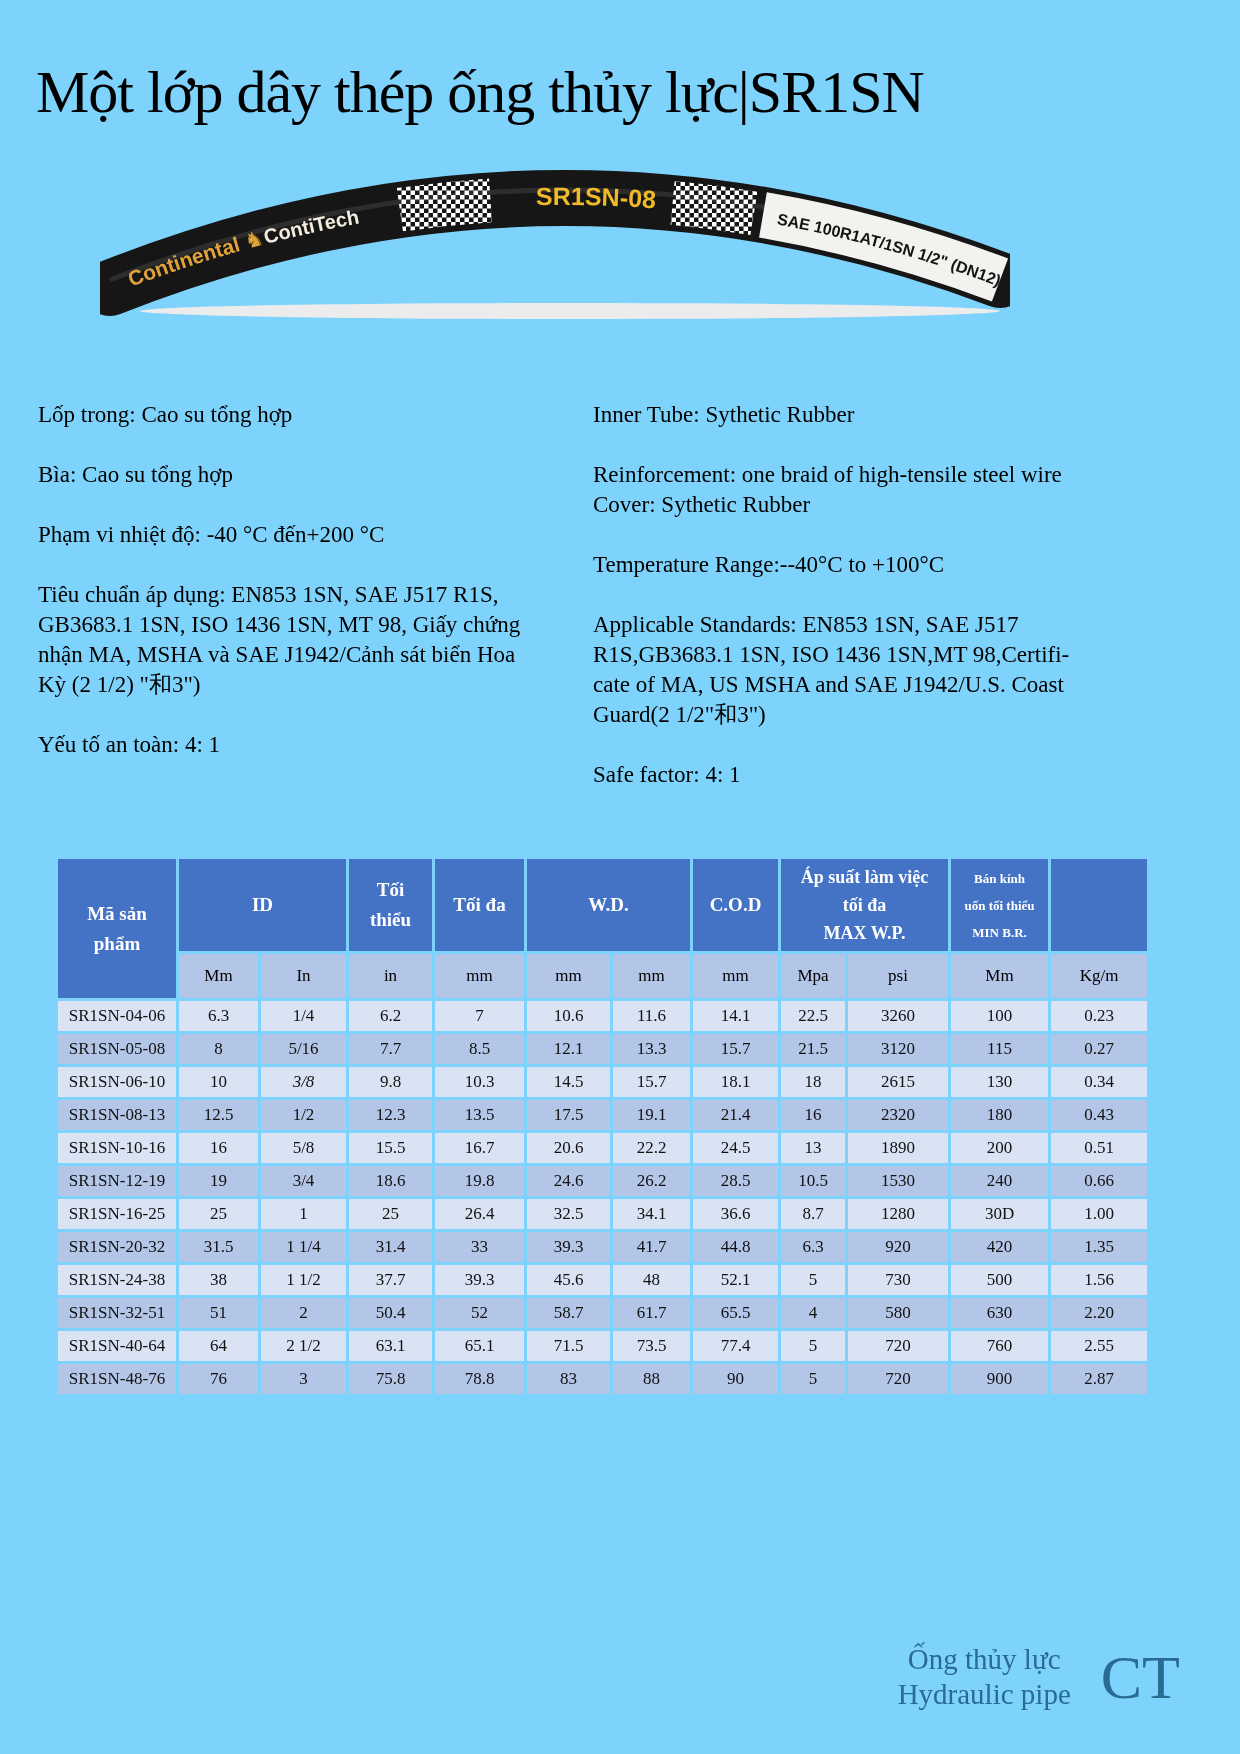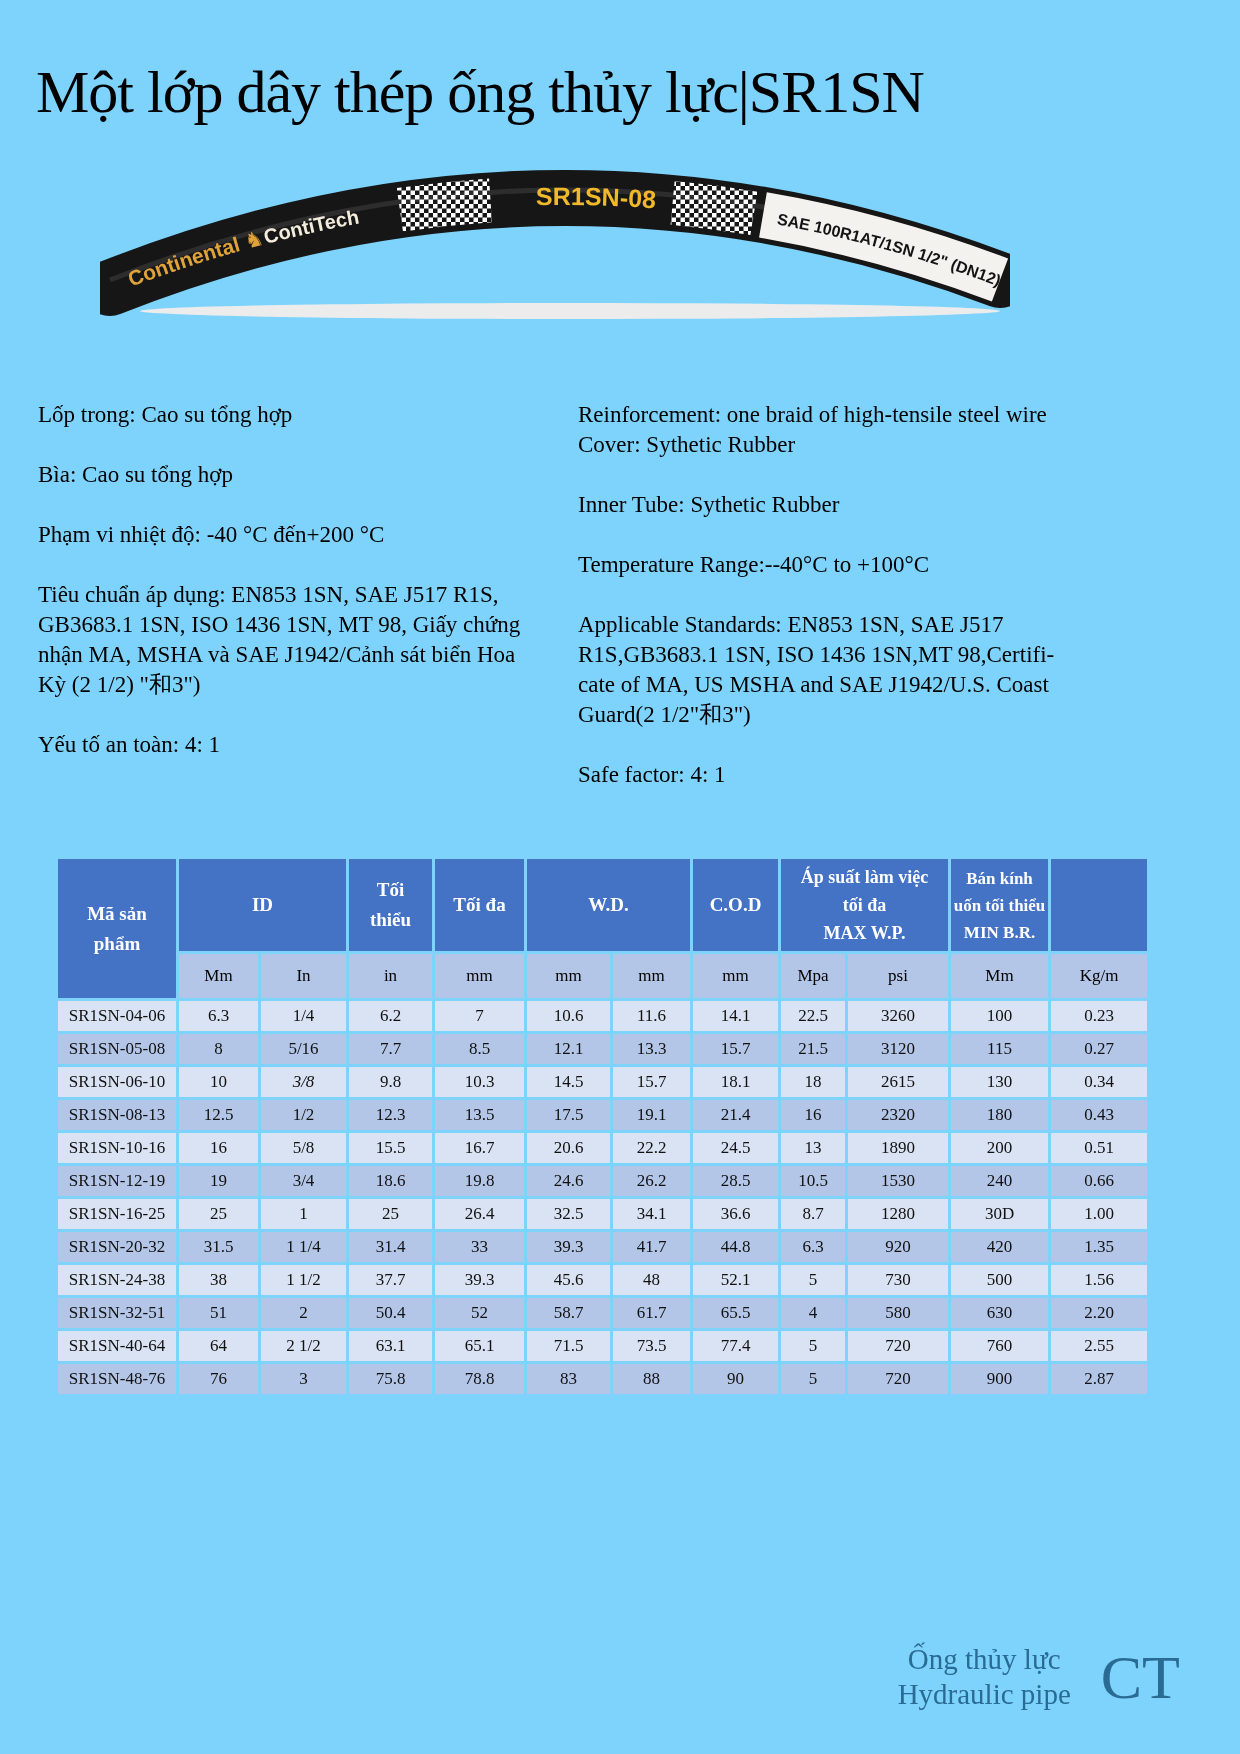--- a/index.html
+++ b/index.html
@@ -4,33 +4,33 @@
 <style>
   html,body{margin:0;padding:0;background:#fff;}
   .page{position:relative;width:1240px;height:1754px;background:#7dd3fc;overflow:hidden;
         font-family:"Liberation Serif","DejaVu Serif",serif;color:#000;}
 
   .title{position:absolute;left:36px;top:58px;margin:0;font-weight:normal;
          font-size:60px;letter-spacing:-1px;white-space:nowrap;}
 
   .hose{position:absolute;left:100px;top:168px;width:910px;height:152px;}
 
-  .cols{position:absolute;left:38px;top:400px;display:flex;gap:18px;}
+  .cols{position:absolute;left:38px;top:400px;display:flex;gap:33px;}
   .col{font-size:23px;line-height:30px;}
   .col.left{width:522px;}
   .col.right{width:548px;}
   .col p{margin:0 0 30px 0;white-space:pre-line;}
 
   table.spec{position:absolute;left:55px;top:856px;width:1095px;
              border-collapse:separate;border-spacing:3px;table-layout:fixed;}
   table.spec td{text-align:center;vertical-align:middle;padding:0 2px;overflow:hidden;}
   tr.h1 td{background:#4472c4;color:#fff;font-weight:bold;font-size:19px;
            line-height:30px;white-space:pre-line;height:92px;}
   tr.h1 td.c-ap{font-size:18px;line-height:28px;}
-  tr.h1 td.c-bk{font-size:17px;line-height:27px;margin-top:40px;}
+  tr.h1 td.c-bk{font-size:13px;line-height:27px;margin-top:40px;}
   tr.h2 td{background:#b4c6e7;font-size:17px;height:44px;}
   tr.r td{font-size:17px;height:30px;color:#111;}
   tr.r.odd td{background:#dae3f3;}
   tr.r.even td{background:#b4c6e7;}
 
   .footer{position:absolute;top:1642px;left:720px;width:460px;display:flex;
           justify-content:flex-end;align-items:center;gap:30px;
           color:#2a6b94;font-weight:normal;}
   .f-text{text-align:center;font-size:29px;line-height:35px;}
   .f-logo{font-size:62px;line-height:62px;}
@@ -79,23 +79,23 @@
         <p>Lốp trong: Cao su tổng hợp</p>
         <p>Bìa: Cao su tổng hợp</p>
         <p>Phạm vi nhiệt độ: -40 °C đến+200 °C</p>
         <p>Tiêu chuẩn áp dụng: EN853 1SN, SAE J517 R1S,
 GB3683.1 1SN, ISO 1436 1SN, MT 98, Giấy chứng
 nhận MA, MSHA và SAE J1942/Cảnh sát biển Hoa
 Kỳ (2 1/2) "和3")</p>
         <p>Yếu tố an toàn: 4: 1</p>
       </div>
     <div class="col right" id="col-right">
+        <p>Inner Tube: Sythetic Rubber</p>
         <p>Reinforcement: one braid of high-tensile steel wire
 Cover: Sythetic Rubber</p>
-        <p>Inner Tube: Sythetic Rubber</p>
         <p>Temperature Range:--40°C to +100°C</p>
         <p>Applicable Standards: EN853 1SN, SAE J517
 R1S,GB3683.1 1SN, ISO 1436 1SN,MT 98,Certifi-
 cate of MA, US MSHA and SAE J1942/U.S. Coast
 Guard(2 1/2"和3")</p>
         <p>Safe factor: 4: 1</p>
       </div>
   </div>
 
   <table class="spec">

